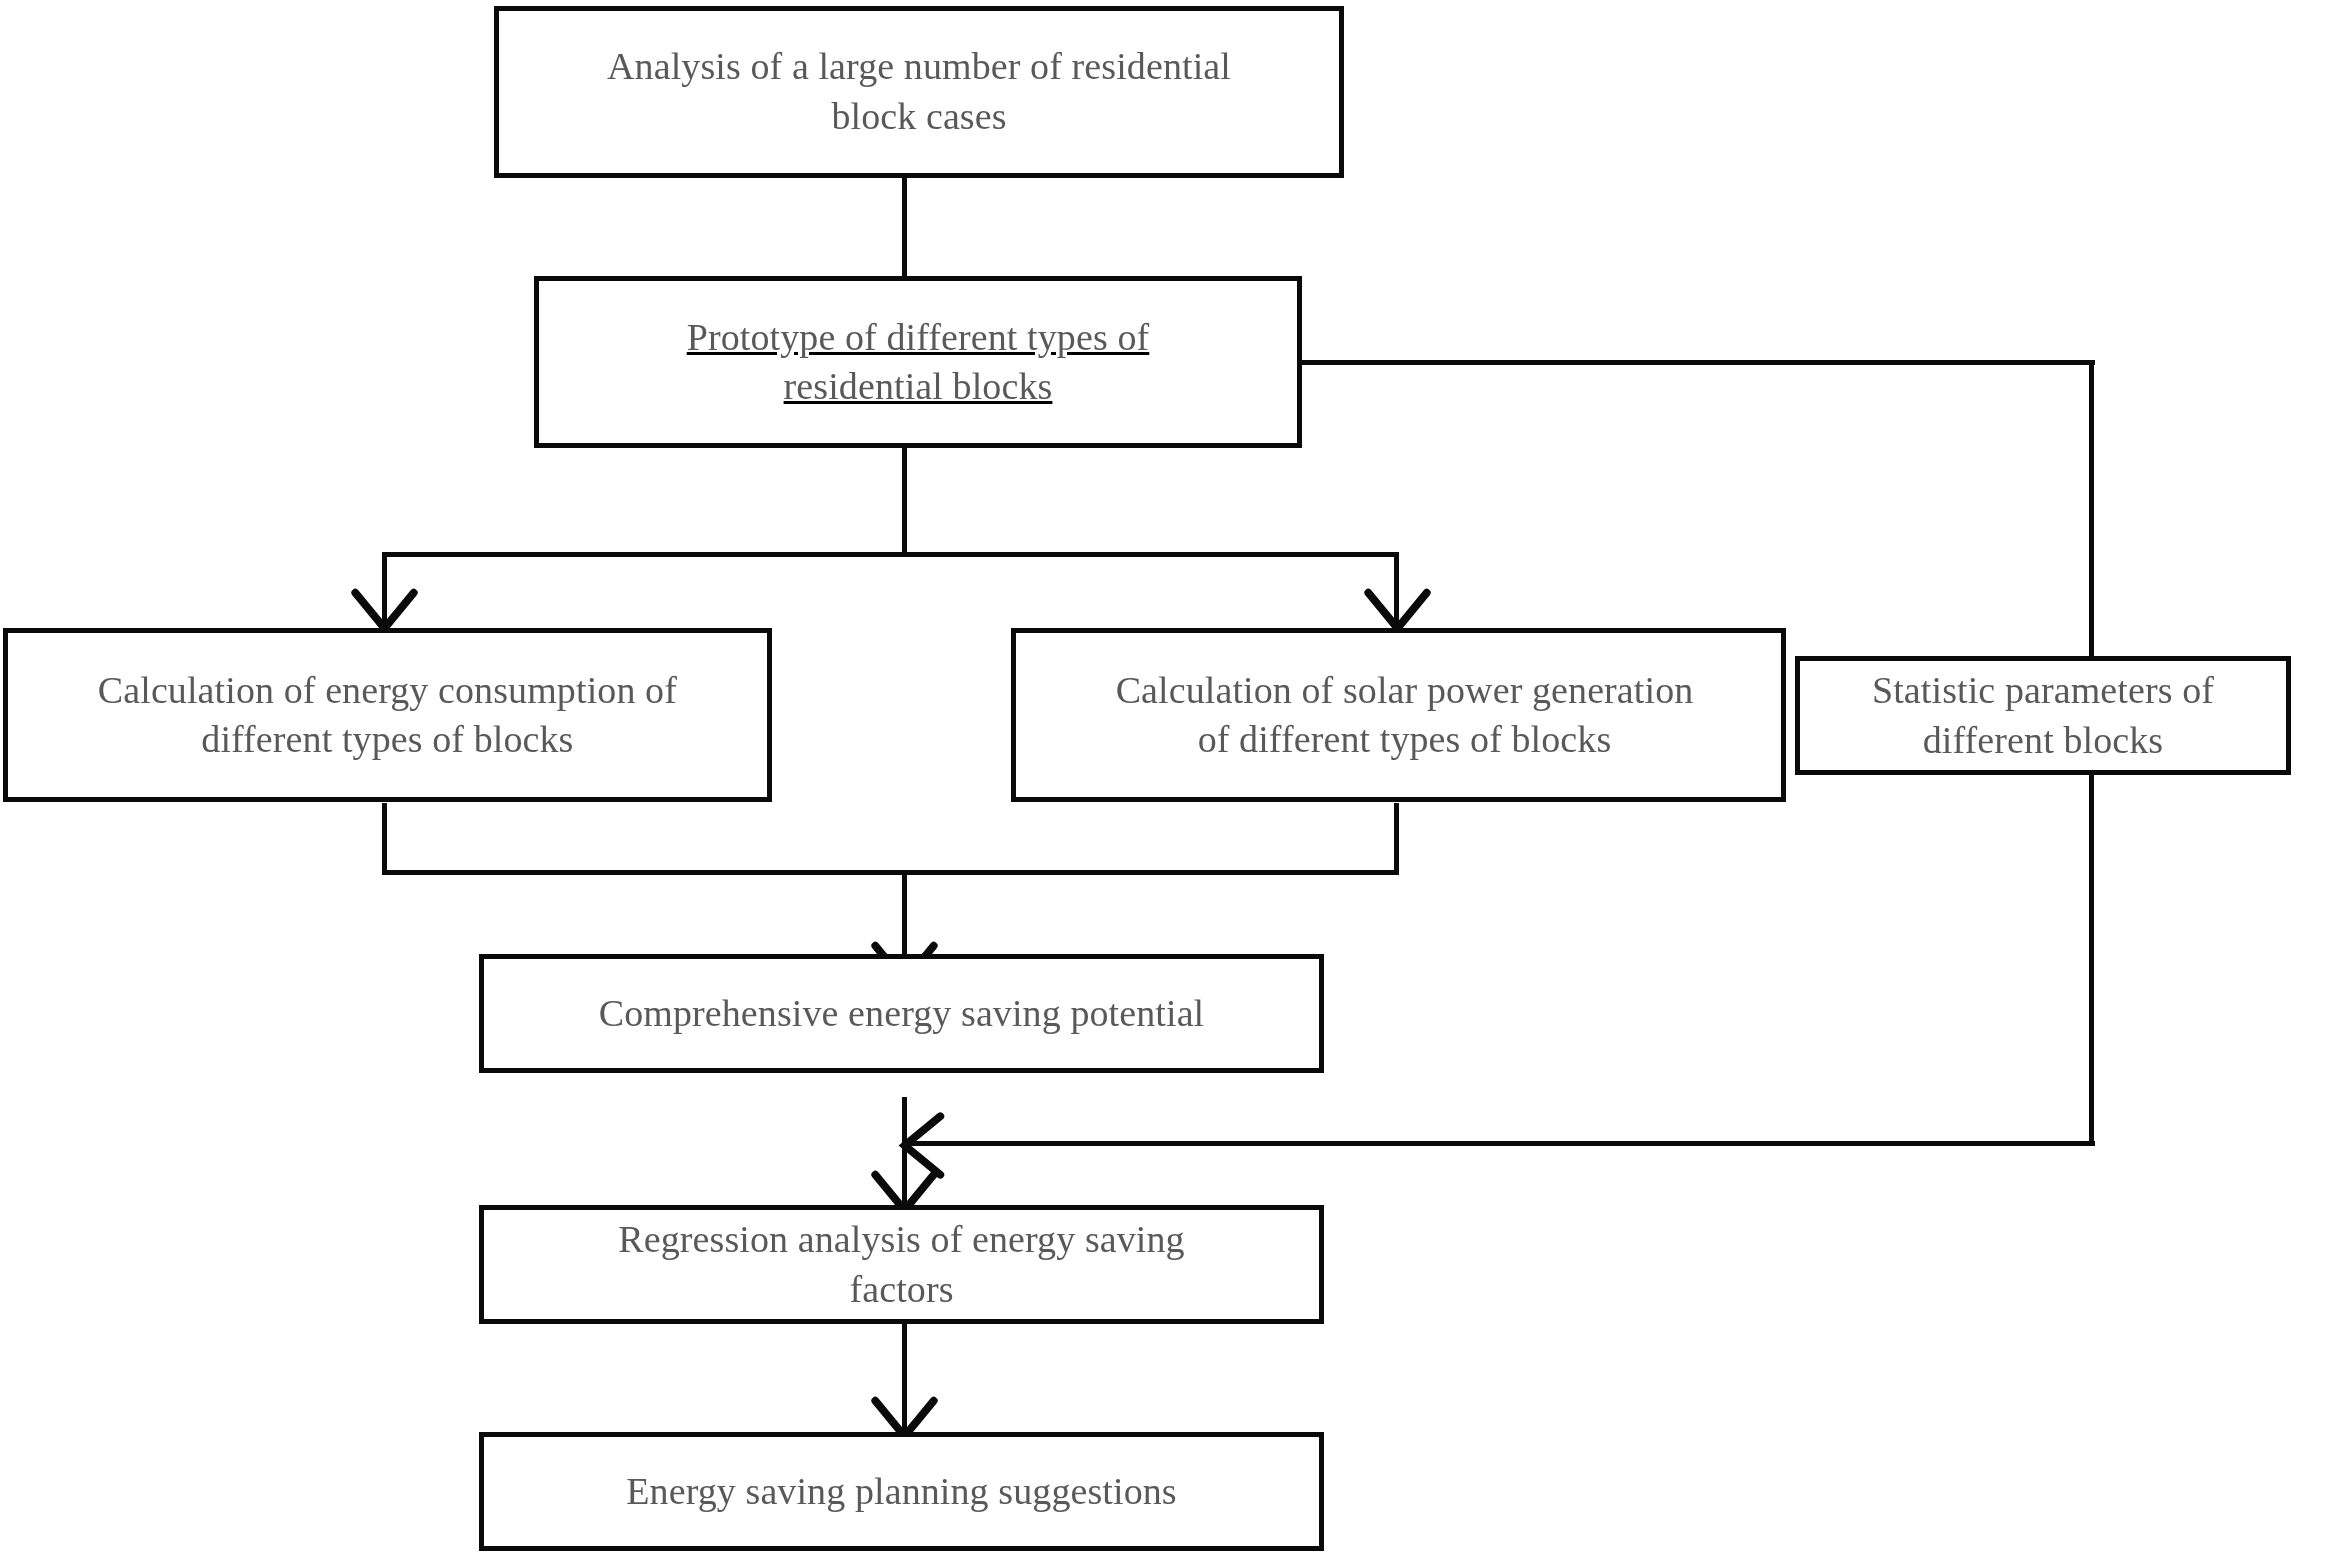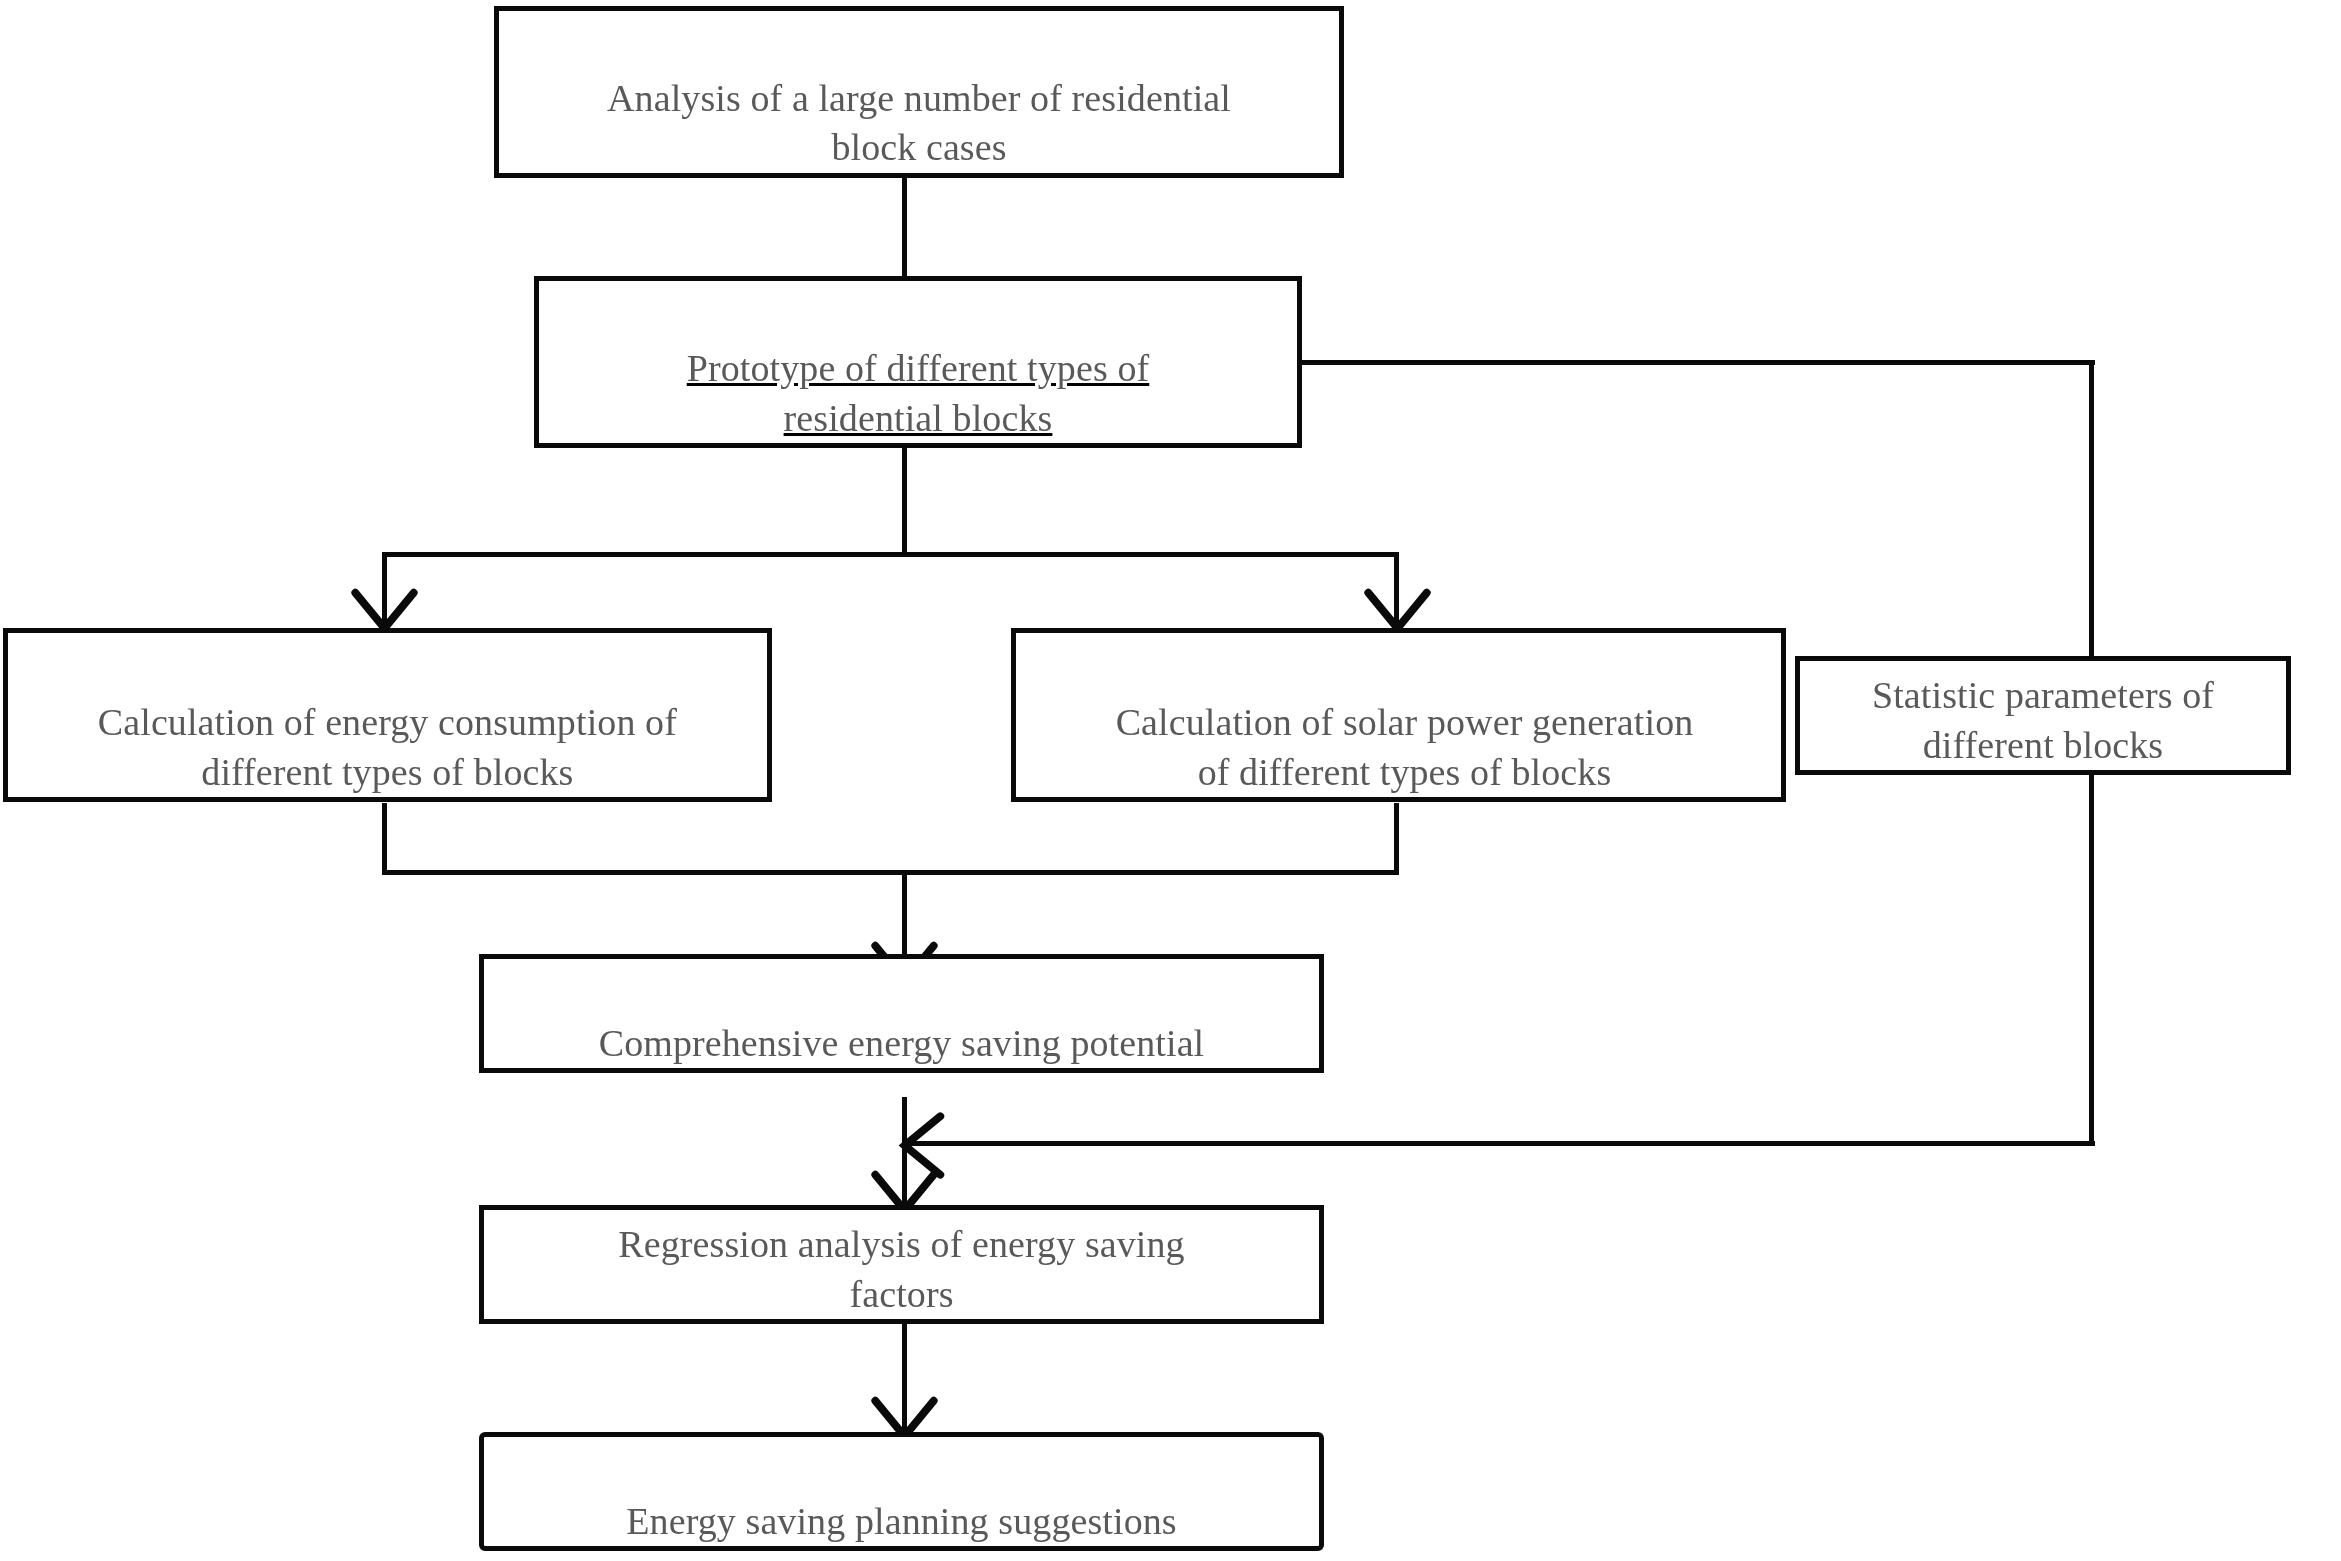--- a/index.html
+++ b/index.html
@@ -15,21 +15,21 @@
     background: #ffffff;
     overflow: hidden;
     font-family: "Liberation Serif", "DejaVu Serif", serif;
   }
   .node {
     position: absolute;
     box-sizing: border-box;
     background: #ffffff;
     border: 5px solid #0a0a0a;
     display: flex;
-    align-items: flex-end;
+    align-items: center;
     justify-content: center;
     text-align: center;
     z-index: 5;
   }
   .node .label {
     display: block;
     color: #595959;
     font-size: 38px;
     line-height: 1.30;
     letter-spacing: 0.1px;
@@ -139,18 +139,18 @@
 factors</span>
   </div>
 
   <div class="vline" style="left:902px; top:1324px; height:111px;"></div>
   <div class="arrow-down" style="left:871px; top:1395px;">
     <svg width="67" height="47" viewBox="0 0 94 66">
       <path d="M 6 8 L 47 58 L 88 8" fill="none" stroke="#0a0a0a" stroke-width="11" stroke-linecap="round"></path>
     </svg>
   </div>
 
-  <div class="node" style="left:479px; top:1432px; width:845px; height:119px;border-radius:6px;">
+  <div class="node" style="left:479px; top:1432px; width:845px; height:119px;">
     <span class="label">Energy saving planning suggestions</span>
   </div>
 
 </div>
 
 
 </body></html>

